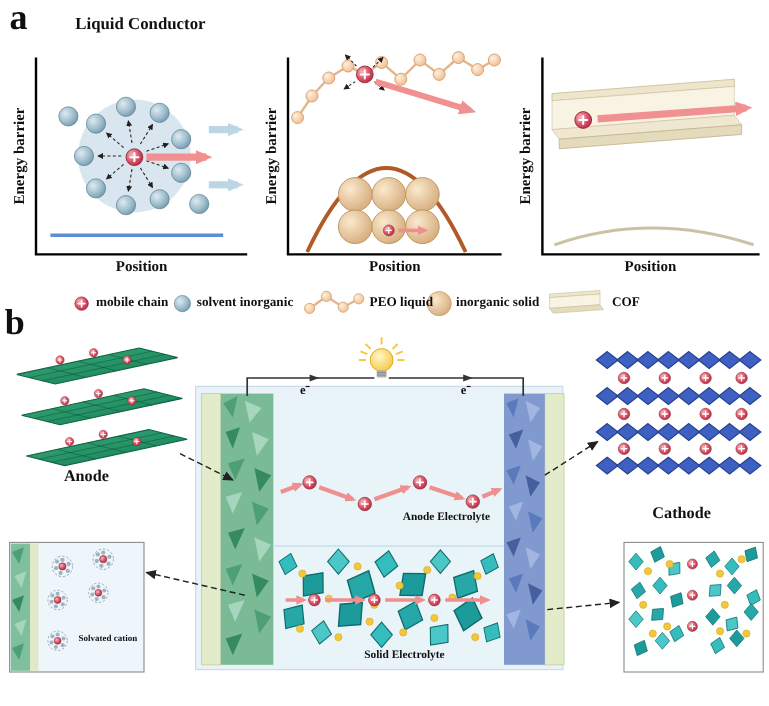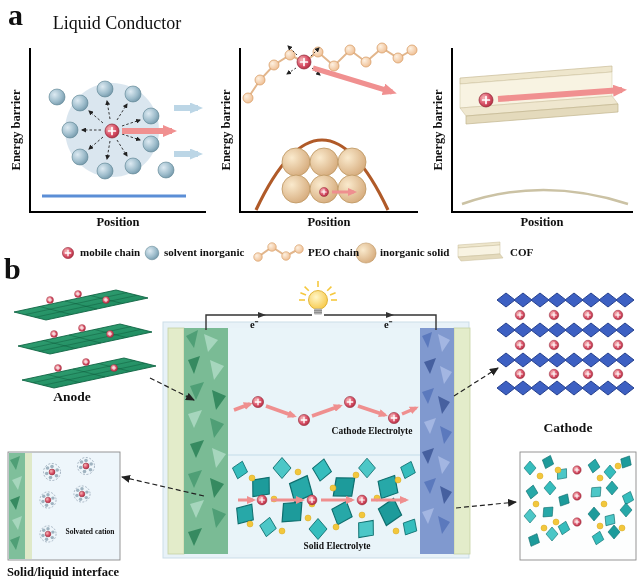--- a/index.html
+++ b/index.html
@@ -1,21 +1,21 @@
 <!DOCTYPE html>
 <html><head>
 <meta charset="utf-8">
 <style>
   html,body{margin:0;padding:0;background:#fff;}
   .fig{position:relative;width:641px;height:588px;background:#fff;
        font-family:"Liberation Serif", serif;overflow:hidden;}
   .t{position:absolute;white-space:nowrap;color:#101010;}
   .c{transform:translateX(-50%);}
   .panel-letter{font-size:30px;font-weight:bold;line-height:1;}
-  .chart-title{font-size:18px;font-weight:normal;}
+  .chart-title{font-size:14px;font-weight:bold;}
   .legend-label{font-size:11px;font-weight:bold;}
   .big-label{font-size:13.5px;font-weight:bold;}
   .mid-label{font-size:12.5px;font-weight:bold;}
   .small-label{font-size:9.5px;font-weight:bold;}
   .tiny-label{font-size:7.5px;font-weight:bold;}
   .e-label{font-size:10.5px;font-weight:bold;}
   svg{position:absolute;left:0;top:0;}
   svg text{font-family:"Liberation Serif", serif;}
 </style>
 </head>
@@ -438,27 +438,26 @@
     <path d="M204,496 L122,477"></path>
     <path d="M456,508 L516,502"></path>
   </g>
 </svg>
 
 <span class="t panel-letter" style="left:8px;top:0px">a</span>
 <span class="t chart-title c" style="left:117px;top:13px">Liquid Conductor</span>
 
 <span class="t legend-label" style="left:80px;top:246px">mobile chain</span>
 <span class="t legend-label" style="left:164px;top:246px">solvent inorganic</span>
-<span class="t legend-label" style="left:308px;top:246px">PEO chain</span>
+<span class="t legend-label" style="left:308px;top:246px">PEO liquid</span>
 <span class="t legend-label" style="left:380px;top:246px">inorganic solid</span>
 <span class="t legend-label" style="left:510px;top:246px">COF</span>
 
 <span class="t panel-letter" style="left:4px;top:254px">b</span>
 <span class="t big-label c" style="left:72px;top:389px">Anode</span>
 <span class="t big-label c" style="left:568px;top:420px">Cathode</span>
 <span class="t e-label" style="left:250px;top:317px">e⁻</span>
 <span class="t e-label" style="left:384px;top:317px">e⁻</span>
-<span class="t small-label c" style="left:372px;top:426px">Cathode Electrolyte</span>
+<span class="t small-label c" style="left:372px;top:426px">Anode Electrolyte</span>
 <span class="t small-label c" style="left:337px;top:541px">Solid Electrolyte</span>
 <span class="t tiny-label c" style="left:90px;top:527px">Solvated cation</span>
-<span class="t mid-label c" style="left:63px;top:565px">Solid/liquid interface</span>
 
 </div>
 
 </body></html>

